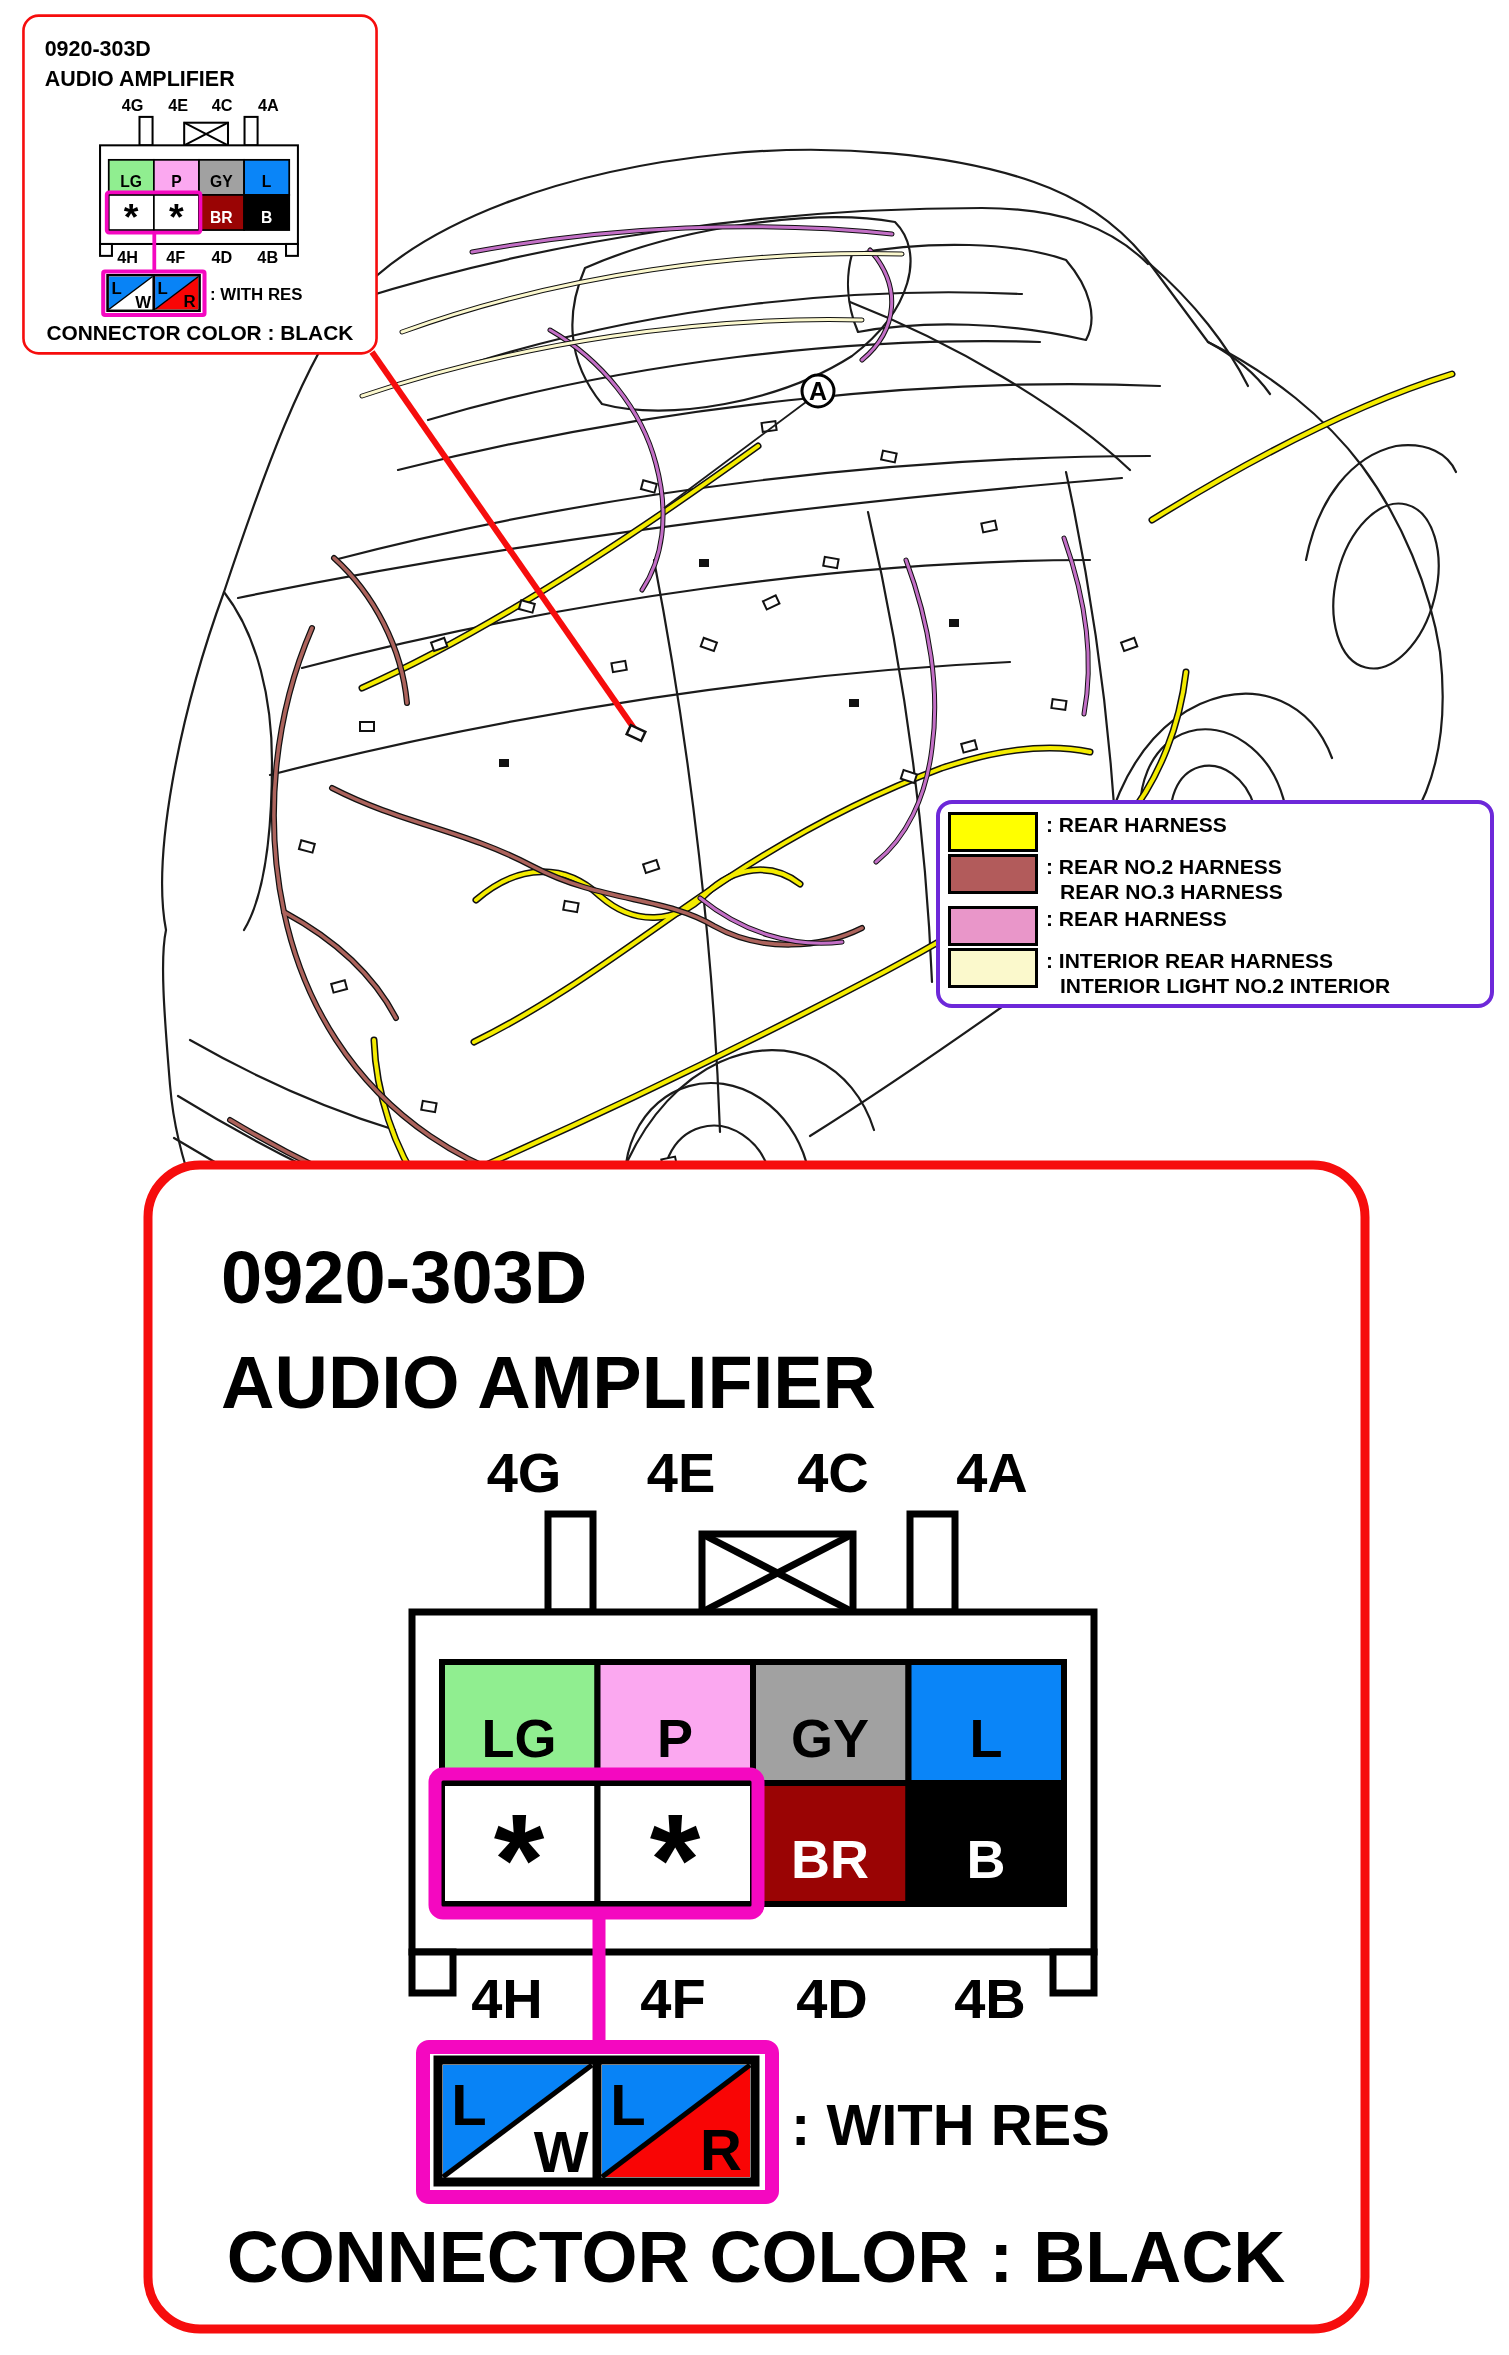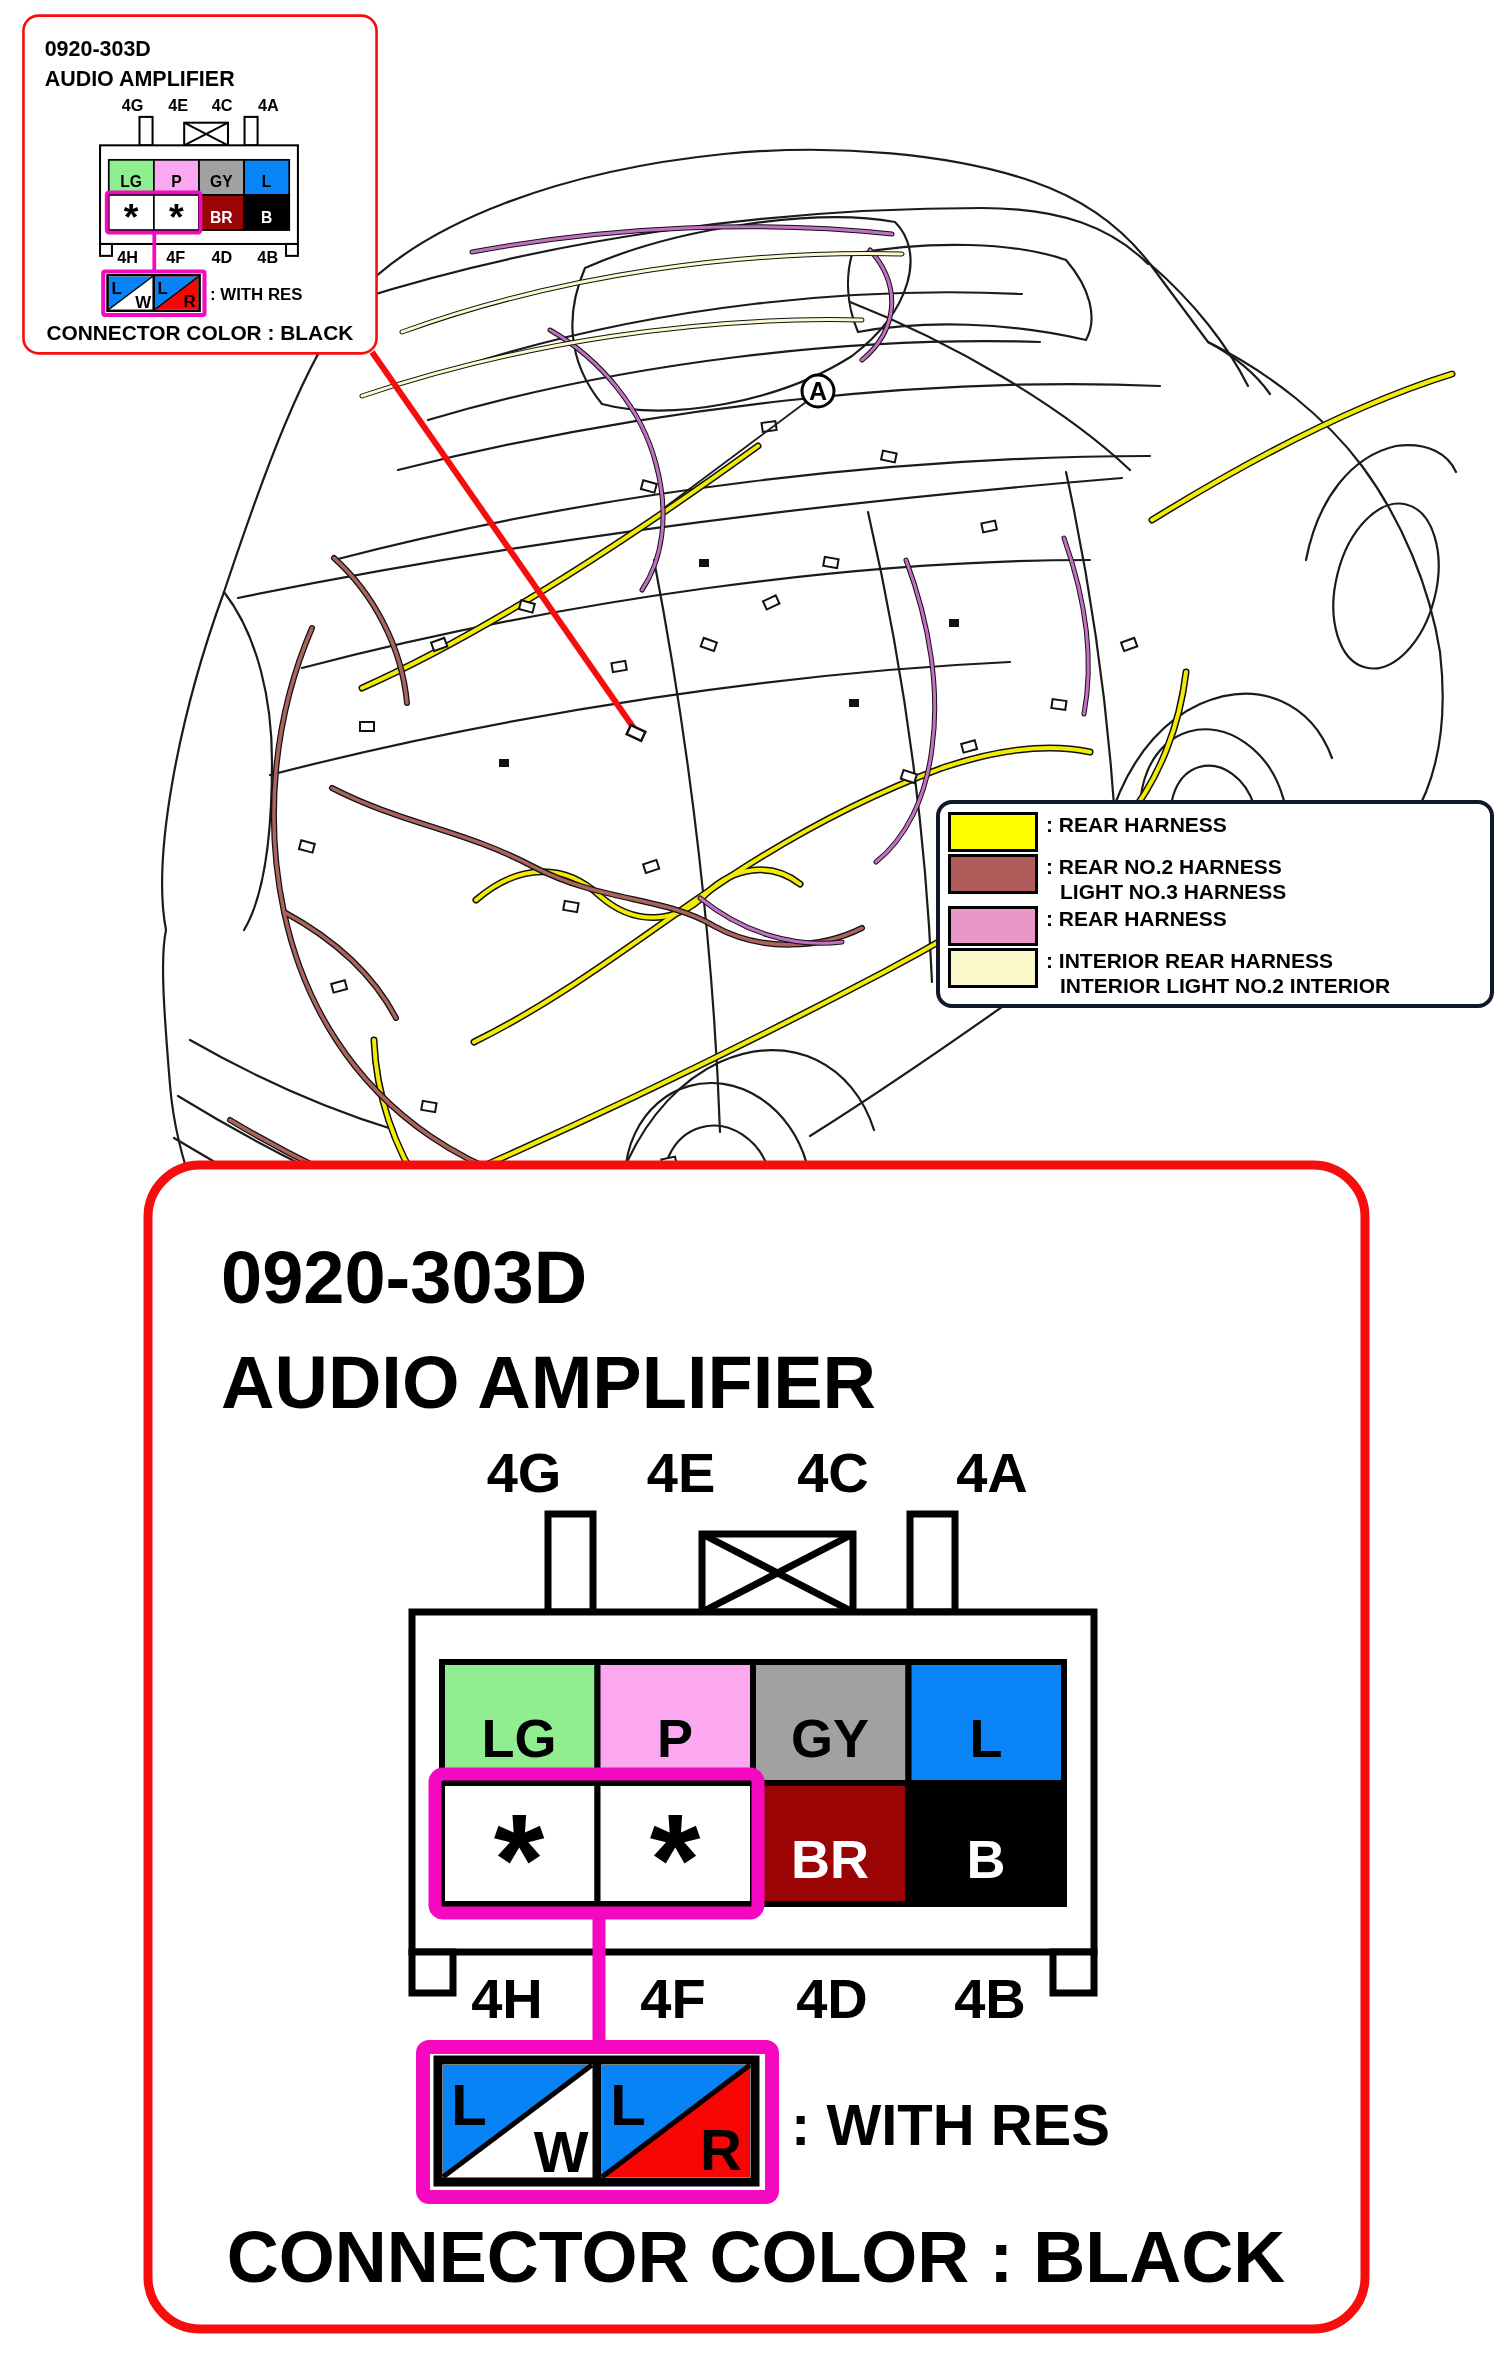--- a/index.html
+++ b/index.html
@@ -1,21 +1,21 @@
 <!DOCTYPE html>
 <html><head>
 <meta charset="utf-8">
 <style>
   html,body{margin:0;padding:0;background:#ffffff;}
   .canvas{position:relative;width:1509px;height:2355px;background:#ffffff;overflow:hidden;
           font-family:"Liberation Sans",sans-serif;}
   .car-scene{position:absolute;left:0;top:0;width:1509px;height:2355px;}
   
   .legend{position:absolute;left:936px;top:800px;width:558px;height:208px;box-sizing:border-box;
-          background:#fff;border:4px solid #0f172a;border-radius:16px;padding:8px 24px 6px 8px;
+          background:#fff;border:4px solid #6d28d9;border-radius:16px;padding:8px 24px 6px 8px;
           display:flex;flex-direction:column;justify-content:space-between;}
   .legend-row{display:flex;align-items:flex-start;}
   .swatch{width:84px;height:34px;border:3px solid #000;flex:0 0 auto;margin-right:8px;}
   .legend-text{font-size:21px;font-weight:bold;line-height:25px;color:#000;white-space:nowrap;}
   .legend-text .l2{display:block;padding-left:14px;}
   .legend-text .l2:empty{display:none;}
   
   #figure-large{position:absolute;left:143px;top:1160px;width:1227px;height:1174px;}
   #figure-small{position:absolute;left:22px;top:14px;width:356px;height:341px;}
   #figure-large svg,#figure-small svg{display:block;width:100%;height:100%;}
@@ -173,21 +173,21 @@
     </g>
   </svg>
 
   <div class="legend">
     <div class="legend-row">
       <div class="swatch" style="background: rgb(255, 255, 0);"></div>
       <div class="legend-text"><span>: REAR HARNESS</span></div>
     </div>
     <div class="legend-row">
       <div class="swatch" style="background: rgb(178, 91, 91);"></div>
-      <div class="legend-text"><span>: REAR NO.2 HARNESS</span><span class="l2">LIGHT NO.3 HARNESS</span></div>
+      <div class="legend-text"><span>: REAR NO.2 HARNESS</span><span class="l2">REAR NO.3 HARNESS</span></div>
     </div>
     <div class="legend-row">
       <div class="swatch" style="background: rgb(233, 150, 201);"></div>
       <div class="legend-text"><span>: REAR HARNESS</span></div>
     </div>
     <div class="legend-row">
       <div class="swatch" style="background: rgb(251, 249, 204);"></div>
       <div class="legend-text"><span>: INTERIOR REAR HARNESS</span><span class="l2">INTERIOR LIGHT NO.2 INTERIOR</span></div>
     </div>
   </div>

